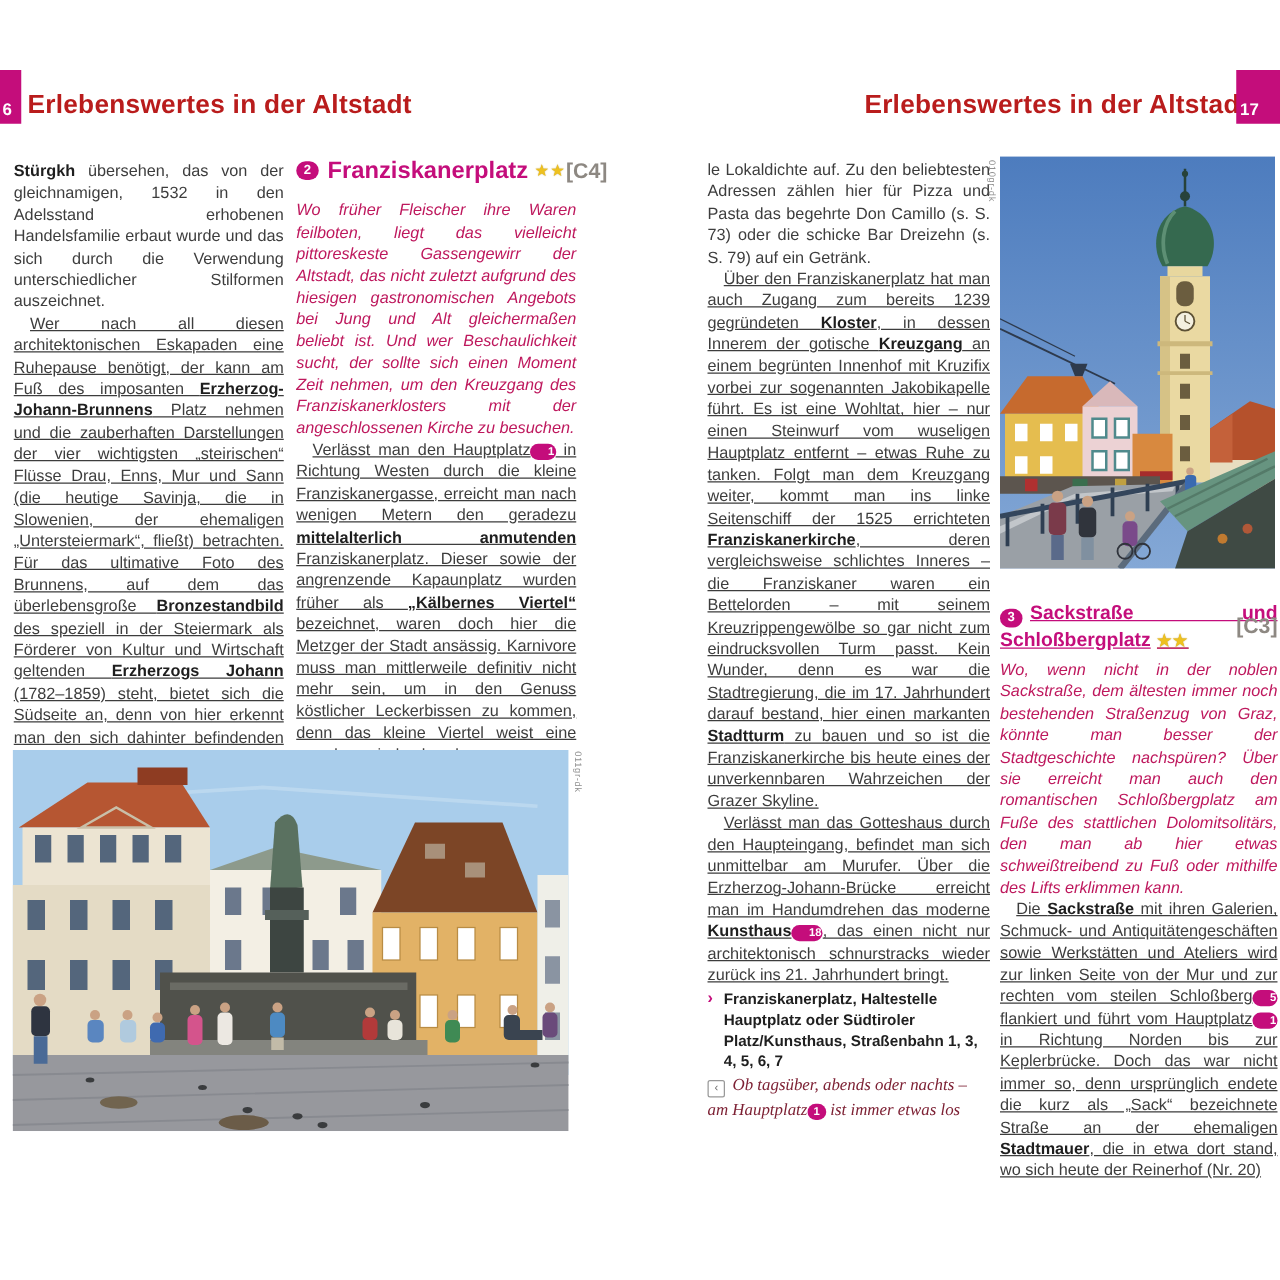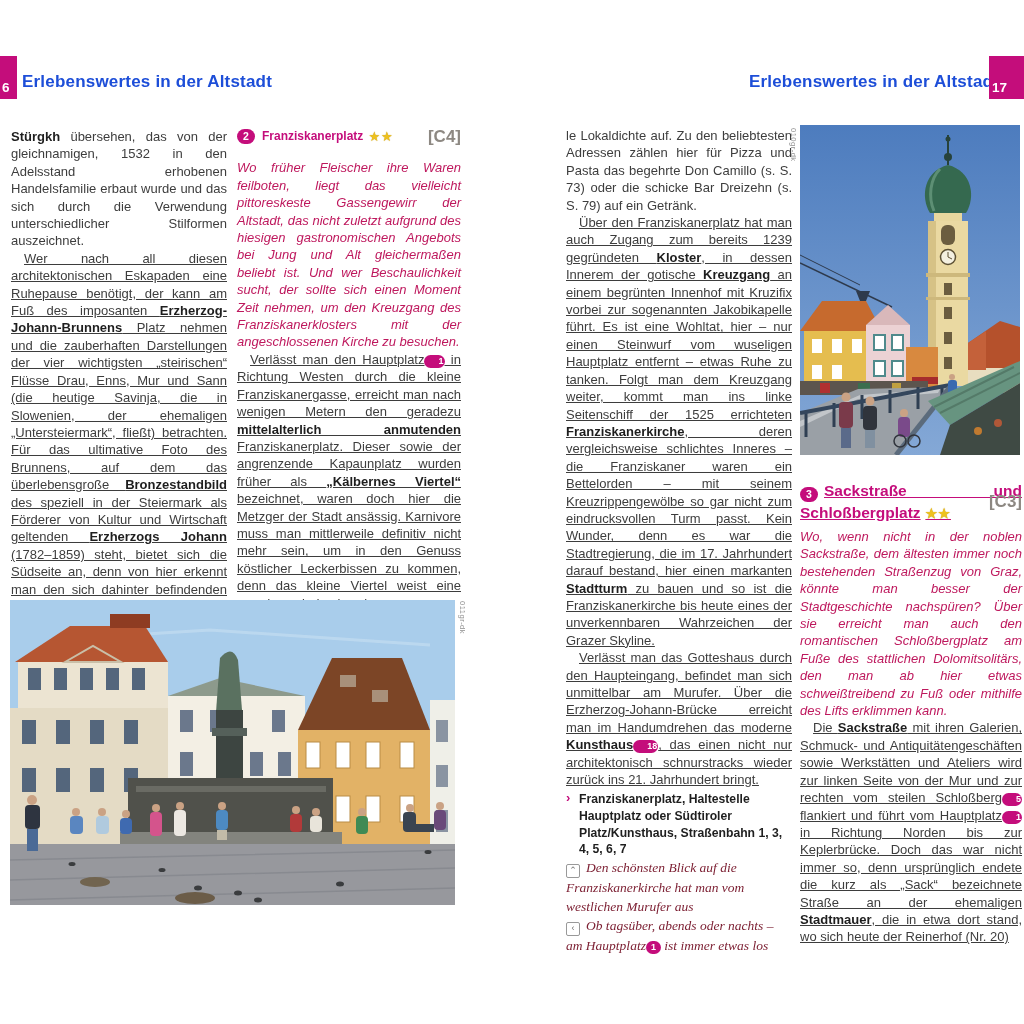--- a/index.html
+++ b/index.html
@@ -4,21 +4,21 @@
 <style>
   html,body{margin:0;padding:0;background:#ffffff;}
   .sheet{position:relative;width:1024px;height:1024px;background:#ffffff;overflow:hidden;
          font-family:"Liberation Sans",sans-serif;}
 
   
   .tab{position:absolute;top:56px;height:39px;background:#c40d7b;color:#fff;
        font-weight:bold;font-size:13.5px;display:flex;align-items:flex-end;overflow:hidden;}
   .tab-left{left:0;width:15px;justify-content:flex-start;padding:0 0 4px 2px;}
   .tab-right{right:0;width:16px;justify-content:flex-start;padding:0 16px 4px 3px;}
-  .hdr{position:absolute;top:72px;font-weight:bold;font-size:17px;color:#1d4ed8;letter-spacing:.2px;}
+  .hdr{position:absolute;top:72px;font-weight:bold;font-size:21px;color:#b91c1c;letter-spacing:.2px;}
   .hdr-left{left:22px;}
   .hdr-right{right:25px;}
 
   
   .col{position:absolute;font-size:13px;line-height:17.4px;color:#3d3d3d;text-align:justify;}
   .col p{margin:0;}
   p.ind{text-indent:13px;text-decoration:underline;}
   .b{font-weight:bold;color:#1e1e1e;}
   .ital{font-style:italic;color:#be185d;}
 
@@ -26,21 +26,21 @@
        font-size:9px;line-height:13px;min-width:15px;height:13px;border-radius:7px;text-align:center;
        vertical-align:0;padding:0 1px;box-sizing:border-box;font-family:"Liberation Sans",sans-serif;}
 
   .transport{position:relative;padding-left:13px;font-weight:bold;font-size:12.2px;line-height:16.6px;
        color:#1f1f1f;text-align:left;margin-top:3px;}
   .transport .chev{position:absolute;left:0;top:-1px;color:#c40d7b;font-weight:bold;font-size:13px;}
 
   .sec-head{display:flex;align-items:center;margin-bottom:14px;}
   .badge-big{flex:0 0 auto;width:18px;height:15px;border-radius:8px;background:#c40d7b;color:#fff;
        font-size:10.5px;line-height:15px;text-align:center;font-weight:bold;margin-right:7px;}
-  .sec-title{color:#c40d7b;font-size:12px;font-weight:bold;}
+  .sec-title{color:#c40d7b;font-size:19px;font-weight:bold;}
   .stars{color:#eec11f;font-size:13px;letter-spacing:1px;margin-left:5px;text-shadow:0 0 1px #b08a12;}
   .ref{color:#8d8882;font-size:17px;font-weight:bold;margin-left:auto;}
 
   .sec-head-2{position:relative;font-size:15.5px;font-weight:bold;color:#c40d7b;line-height:21px;margin-bottom:4px;text-decoration:underline;}
   .sec-head-2 .badge-big{display:inline-block;vertical-align:-2px;margin-right:6px;}
   .sec-head-2 .ref{position:absolute;right:0;bottom:12px;margin:0;}
 
   .caption{font-family:"Liberation Serif","DejaVu Serif",serif;font-style:italic;color:#7d2134;
        font-size:13.5px;line-height:19px;text-align:left;}
   .cap1{margin-top:38px;} .cap2{margin-top:24px;}
@@ -235,21 +235,20 @@
   </div>
   <div class="credit" style="left:458px;top:601px;">011gr-dk</div>
 
   <div class="col" style="left:566px;top:127px;width:226px;">
     <p><span>le Lokaldichte auf. Zu den beliebtesten Adressen zählen hier für Pizza und Pasta das begehrte Don Camillo (s. S. 73) oder die schicke Bar Dreizehn (s. S. 79) auf ein Getränk.</span></p>
     <p class="ind"><span>Über den Franziskanerplatz hat man auch Zugang zum bereits 1239 gegründeten </span><span class="b">Kloster</span><span>, in dessen Innerem der gotische </span><span class="b">Kreuzgang</span><span> an einem begrünten Innenhof mit Kruzifix vorbei zur sogenannten Jakobikapelle führt. Es ist eine Wohltat, hier – nur einen Steinwurf vom wuseligen Hauptplatz entfernt – etwas Ruhe zu tanken. Folgt man dem Kreuzgang weiter, kommt man ins linke Seitenschiff der 1525 errichteten </span><span class="b">Franziskanerkirche</span><span>, deren vergleichsweise schlichtes Inneres – die Franziskaner waren ein Bettelorden – mit seinem Kreuzrippengewölbe so gar nicht zum eindrucksvollen Turm passt. Kein Wunder, denn es war die Stadtregierung, die im 17. Jahrhundert darauf bestand, hier einen markanten </span><span class="b">Stadtturm</span><span> zu bauen und so ist die Franziskanerkirche bis heute eines der unverkennbaren Wahrzeichen der Grazer Skyline.</span></p>
     <p class="ind"><span>Verlässt man das Gotteshaus durch den Haupteingang, befindet man sich unmittelbar am Murufer. Über die Erzherzog-Johann-Brücke erreicht man im Handumdrehen das moderne </span><span class="b">Kunsthaus</span><span class="badge-inline">18</span><span>, das einen nicht nur architektonisch schnurstracks wieder zurück ins 21. Jahrhundert bringt.</span></p>
     <div class="transport">
       <span class="chev">›</span><span>Franziskanerplatz, Haltestelle Hauptplatz oder Südtiroler Platz/Kunsthaus, Straßenbahn 1, 3, 4, 5, 6, 7</span>
     </div>
-    <p class="caption cap1"><span class="cap-icon">⌃</span><span><span>Den schönsten Blick auf die Franziskanerkirche hat man vom westlichen Murufer aus</span></span></p>
     <p class="caption cap2"><span class="cap-icon">‹</span><span><span>Ob tagsüber, abends oder nachts – am Hauptplatz</span><span class="badge-inline">1</span><span> ist immer etwas los</span></span></p>
   </div>
 
   <div class="photo" style="left:800px;top:125px;width:220px;height:330px;">
     <svg width="220" height="330" viewBox="0 0 220 330">
       <defs>
         <linearGradient id="sky2" x1="0" y1="0" x2="0" y2="1">
           <stop offset="0" stop-color="#4d7cbe"></stop>
             <stop offset="1" stop-color="#84a8d6"></stop>
         </linearGradient>

